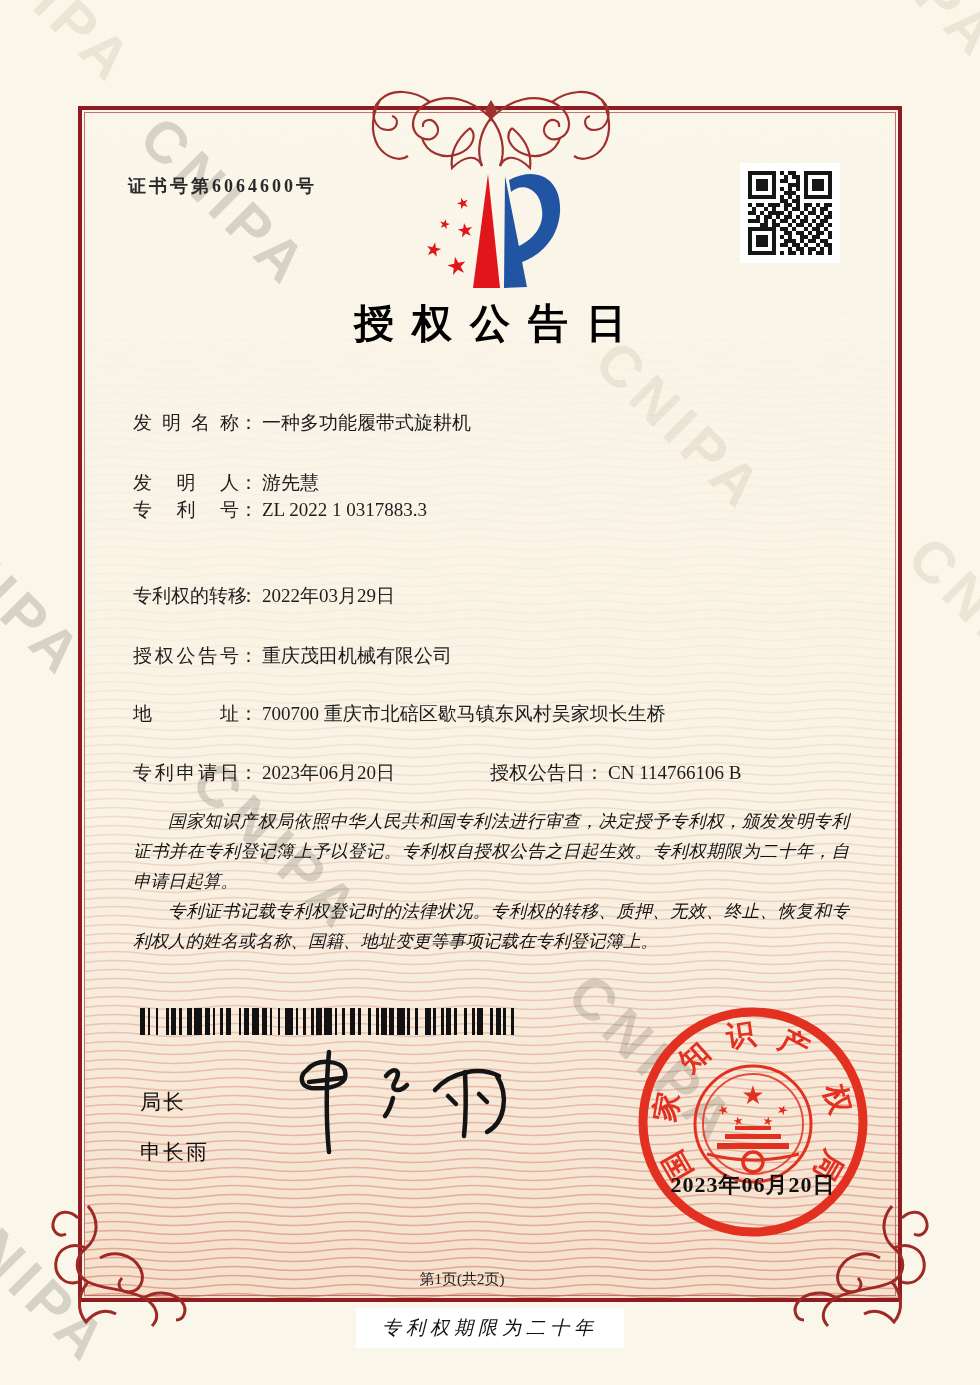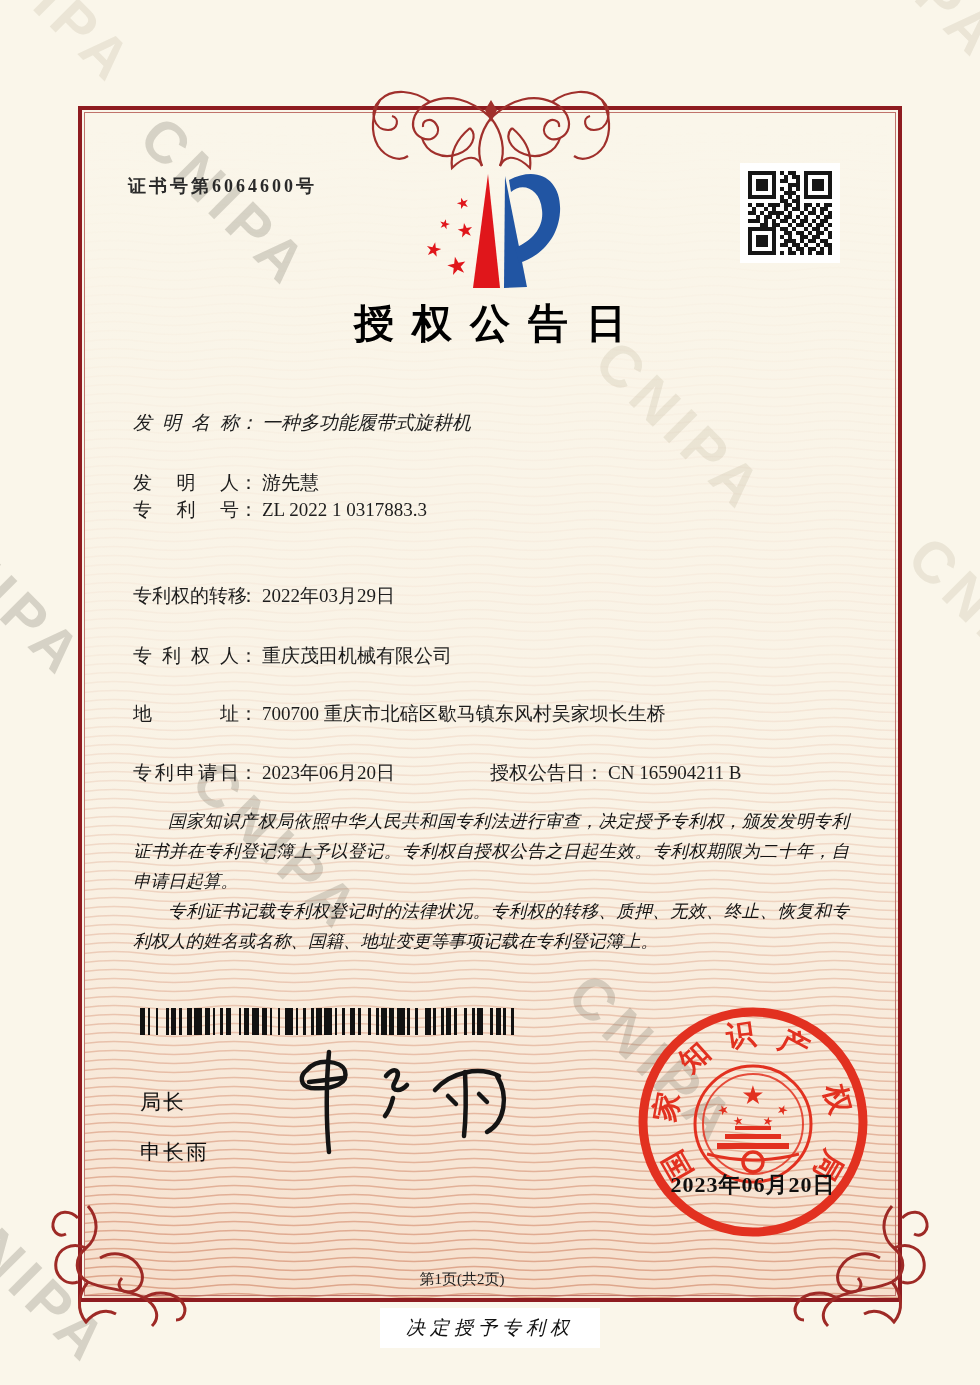--- a/index.html
+++ b/index.html
@@ -642,42 +642,42 @@
         <div class="d"></div>
         <div class="d"></div>
         <div></div>
         <div class="d"></div>
       </div>
   </div>
 
   <div class="title">授权公告日</div>
 
   <div class="fields">
-    <div class="frow" style="top:410px;font-style:italic;">
+    <div class="frow" style="top:410px;">
       <span class="f-label">发明名称</span><span class="f-sep">：</span><span>一种多功能履带式旋耕机</span>
     </div>
     <div class="frow" style="top:470px;">
       <span class="f-label">发明人</span><span class="f-sep">：</span><span>游先慧</span>
     </div>
     <div class="frow" style="top:497px;">
       <span class="f-label">专利号</span><span class="f-sep">：</span><span>ZL 2022 1 0317883.3</span>
     </div>
     <div class="frow" style="top:583px;">
       <span class="f-label">专利权的转移</span><span class="f-sep">：</span><span>2022年03月29日</span>
     </div>
     <div class="frow" style="top:643px;">
-      <span class="f-label">专利权人</span><span class="f-sep">：</span><span>重庆茂田机械有限公司</span>
+      <span class="f-label">授权公告号</span><span class="f-sep">：</span><span>重庆茂田机械有限公司</span>
     </div>
     <div class="frow" style="top:701px;">
       <span class="f-label">地址</span><span class="f-sep">：</span><span>700700 重庆市北碚区歇马镇东风村吴家坝长生桥</span>
     </div>
     <div class="frow" style="top:760px; width:730px;">
       <span class="f-label">专利申请日</span><span class="f-sep">：</span><span>2023年06月20日</span>
       <span class="grant-no">
-        <span>授权公告日</span><span class="f-sep">：</span><span>CN 165904211 B</span>
+        <span>授权公告日</span><span class="f-sep">：</span><span>CN 114766106 B</span>
       </span>
     </div>
   </div>
 
   <div class="paras">
     <p>国家知识产权局依照中华人民共和国专利法进行审查，决定授予专利权，颁发发明专利证书并在专利登记簿上予以登记。专利权自授权公告之日起生效。专利权期限为二十年，自申请日起算。</p>
     <p>专利证书记载专利权登记时的法律状况。专利权的转移、质押、无效、终止、恢复和专利权人的姓名或名称、国籍、地址变更等事项记载在专利登记簿上。</p>
   </div>
 
   <div class="barcode" id="barcode">
@@ -817,16 +817,16 @@
     <span class="seal-char" style="transform:rotate(-42deg)  translateY(-88px);">知</span>
     <span class="seal-char" style="transform:rotate(-8deg)   translateY(-88px);">识</span>
     <span class="seal-char" style="transform:rotate(28deg)   translateY(-88px);">产</span>
     <span class="seal-char" style="transform:rotate(75deg)   translateY(-88px);">权</span>
     <span class="seal-char" style="transform:rotate(120deg)  translateY(-88px);">局</span>
     <div class="seal-date">2023年06月20日</div>
   </div>
 
   <div class="page-num">第1页(共2页)</div>
   <div class="cont-note">
-    <span>决定授予专利权</span>
+    <span>专利权期限为二十年</span>
   </div>
 
 </div>
 
 </body></html>

